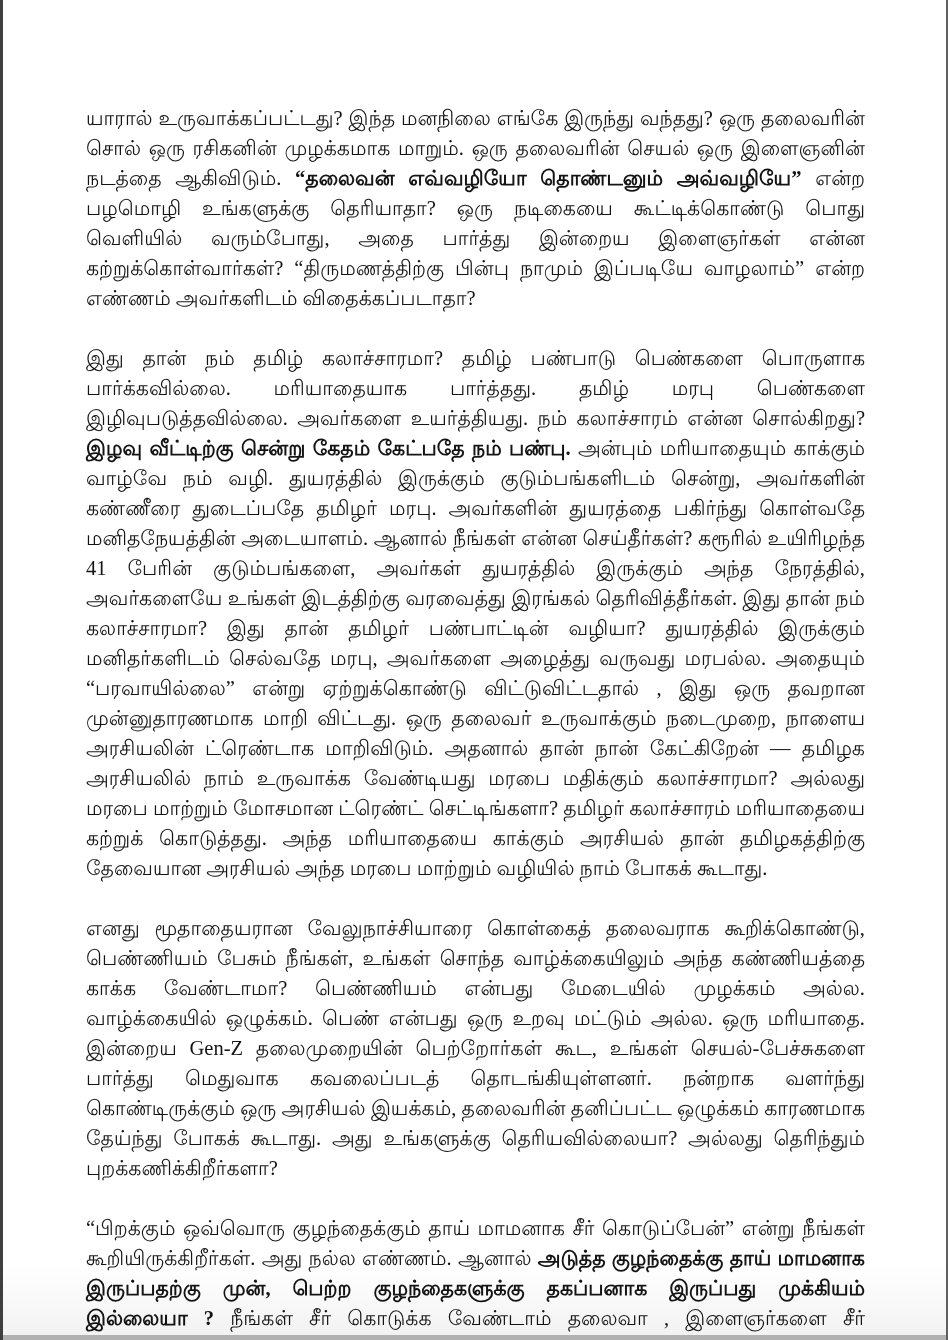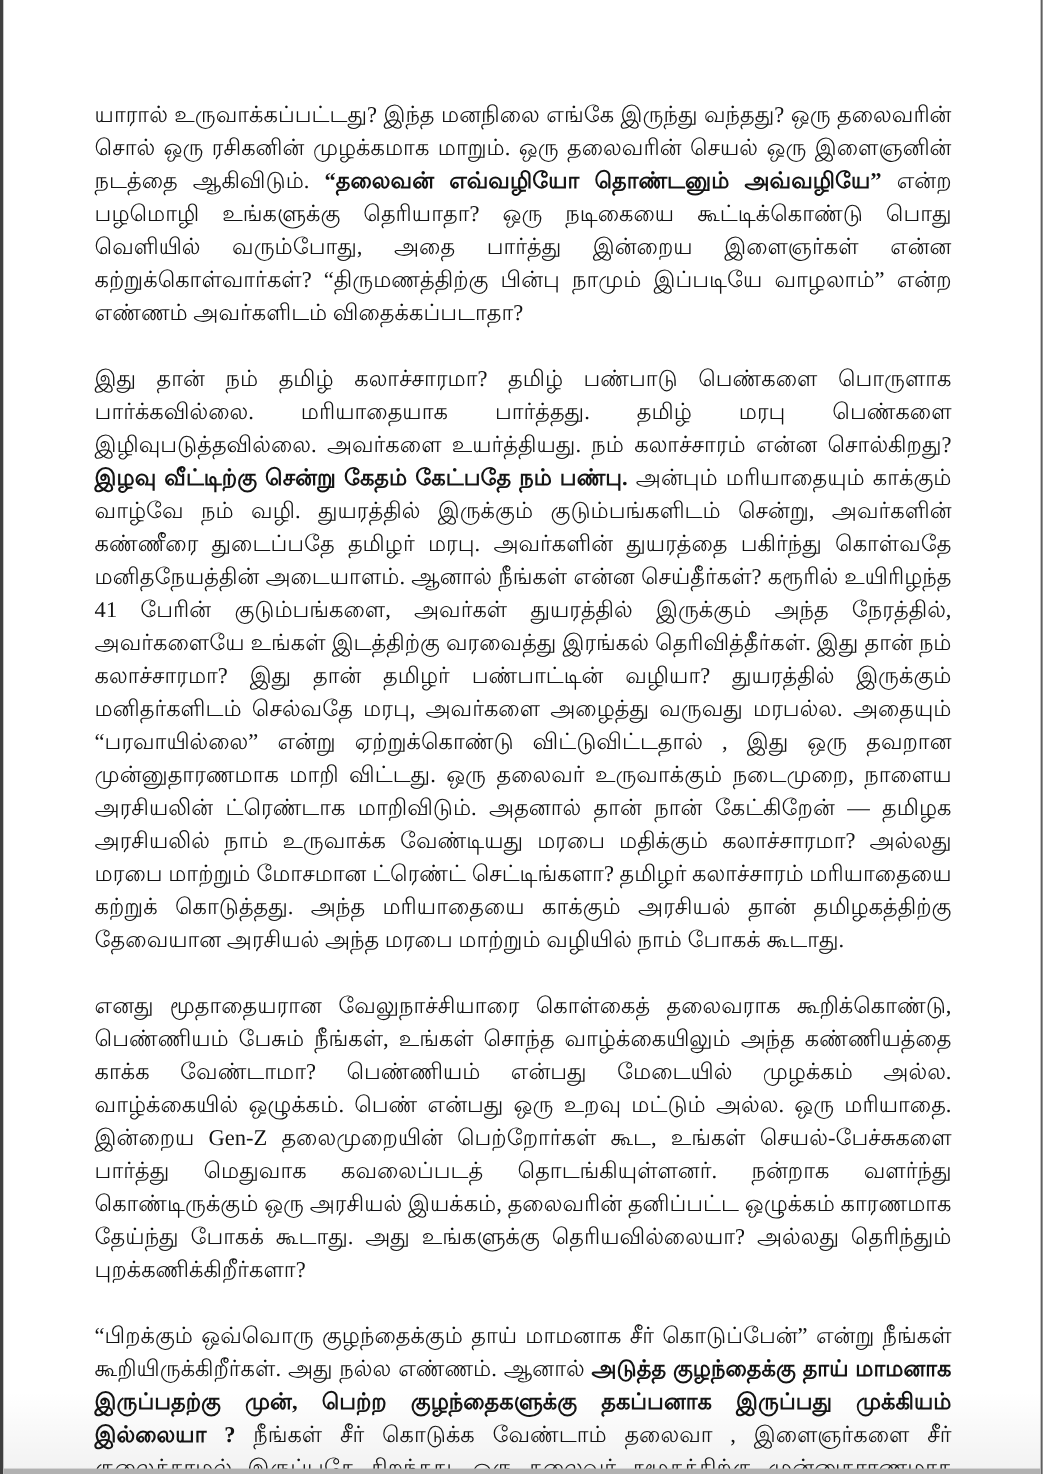--- a/index.html
+++ b/index.html
@@ -22,21 +22,21 @@
     position: absolute;
     left: 83px;
     top: 86px;
     width: 779px;
     font-size: 20.5px;
     line-height: 30px;
     color: #141414;
     text-align: justify;
   }
   .content p {
-    margin: 4px 0 30px 0;
+    margin: 17px 0 30px 0;
   }
   .content .bold {
     font-weight: bold;
   }
   .bottom-shadow {
     position: absolute;
     left: 0;
     right: 0;
     bottom: 5px;
     height: 70px;

